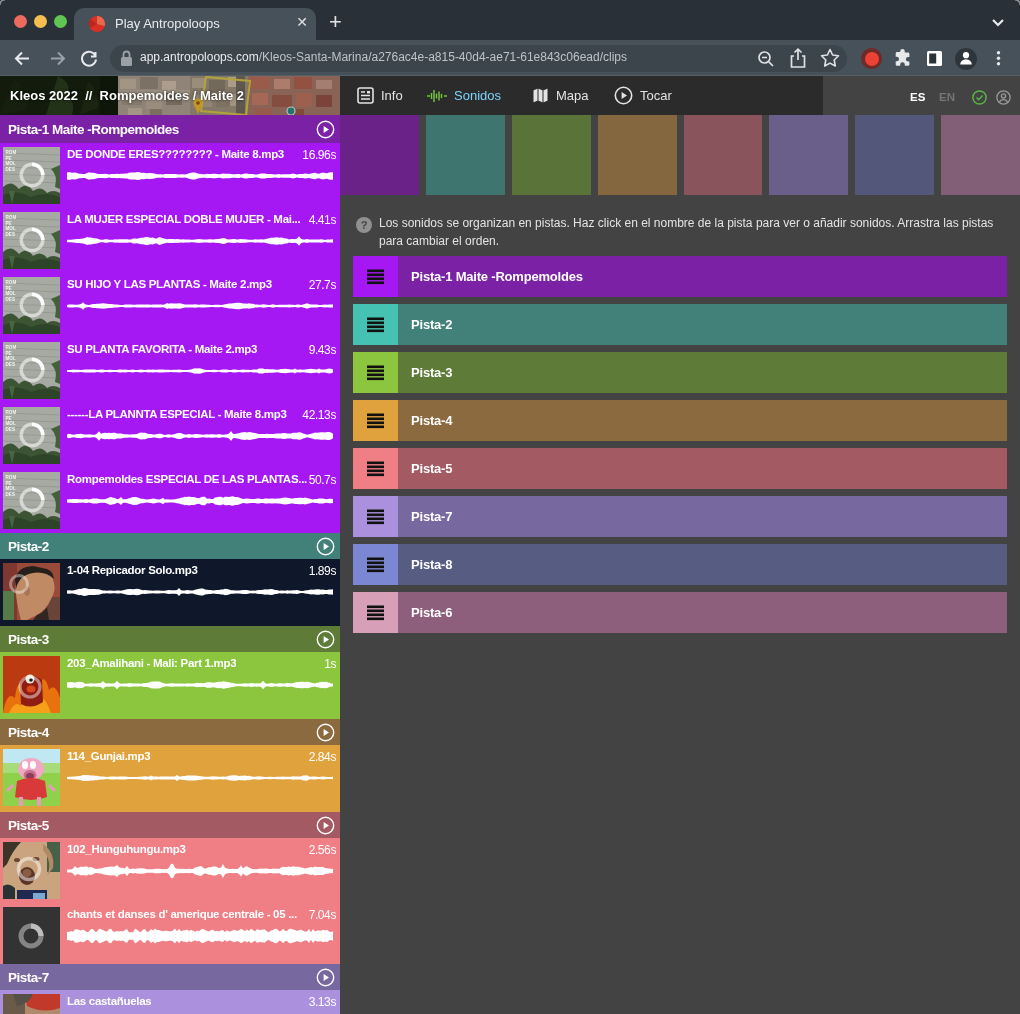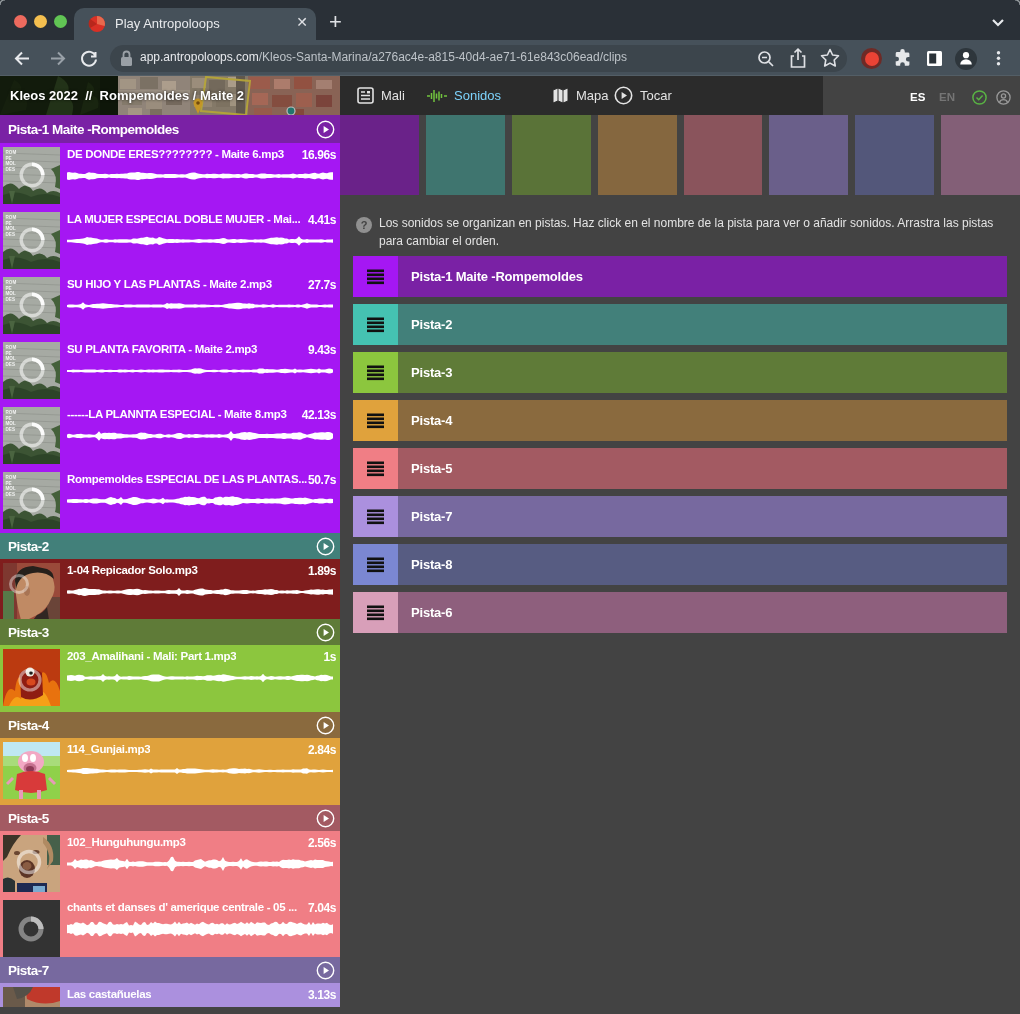--- a/index.html
+++ b/index.html
@@ -24,21 +24,21 @@
 #es {position:absolute;left:910px;top:14.5px;font-size:11.5px;font-weight:bold;color:#fff}
 #en {position:absolute;left:939px;top:14.5px;font-size:11.5px;font-weight:bold;color:#757575}
 
 #lp {position:absolute;left:0;top:115px;width:340px;height:899px;overflow:hidden}
 .shead {position:relative;color:#fff;font-weight:bold;font-size:13.5px;letter-spacing:-0.5px;display:flex;align-items:center;padding-left:8px}
 .pc {position:absolute;right:5px;top:50%;margin-top:-9.5px}
 .sbody {position:relative;padding:4px 0 0 0}
 .clip {position:relative;margin-bottom:8px}
 .th {position:absolute;left:3px;top:0;width:57px;height:57px;overflow:hidden}
 .ti {position:absolute;left:67px;top:1px;font-size:11.5px;letter-spacing:-0.3px;font-weight:bold;color:#fff;white-space:nowrap;max-width:240px;overflow:hidden}
-.du {position:absolute;right:4px;top:1px;font-size:12px;letter-spacing:-0.4px;font-weight:bold;color:#fff}
+.du {position:absolute;right:4px;top:1px;font-size:12px;letter-spacing:-0.4px;font-weight:normal;color:#fff}
 .wf {position:absolute;left:67px;top:10px}
 
 #rp {position:absolute;left:340px;top:115px;width:680px;height:899px;background:#434343}
 #sws {position:absolute;left:0;top:0;width:680px;height:80px;display:flex;gap:7px}
 .sw {width:79px;height:80px}
 #qi {position:absolute;left:16px;top:102px;width:16px;height:16px;border-radius:50%;background:#909090;color:#434343;font-size:11px;font-weight:bold;text-align:center;line-height:16px}
 #itext {position:absolute;left:39px;top:100px;font-size:12px;line-height:17.5px;color:#e3e3e3;white-space:nowrap}
 #rows {position:absolute;left:13px;top:141px;width:654px}
 .row {position:relative;height:41px;margin-bottom:7px;display:flex;align-items:center}
 .hd {width:45px;height:41px;display:flex;align-items:center;justify-content:center}
@@ -167,39 +167,39 @@
 <rect width="340" height="39" fill="#000" opacity="0.18"></rect>
 </svg>
 </div>
 <div id="atitle">Kleos 2022&nbsp;&nbsp;//&nbsp;&nbsp;Rompemoldes / Maite 2</div>
 <div class="nav" style="left:357px">
 <svg width="17" height="17" viewBox="0 0 17 17">
         <rect x="1" y="1" width="15" height="15" rx="2" fill="none" stroke="#e3e3e3" stroke-width="1.6"></rect>
         <path d="M4,5 h4 M4,8.5 h9 M4,12 h9" stroke="#e3e3e3" stroke-width="1.4"></path>
         <rect x="10" y="4" width="3" height="2.4" fill="#e3e3e3"></rect>
       </svg>
-<span>Mali</span>
+<span>Info</span>
     </div>
 <div class="nav" style="left:427px;color:#7dd3fc">
 <svg width="20" height="16" viewBox="0 0 20 16">
         <g stroke="#72c43e" stroke-width="1.5" fill="none">
           <path d="M0,8 h3 M17,8 h3"></path>
           <path d="M4,8 v0"></path>
         </g>
         <g stroke="#72c43e" stroke-width="1.5">
           <line x1="4.5" y1="5" x2="4.5" y2="11"></line>
           <line x1="7" y1="2" x2="7" y2="14"></line>
           <line x1="9.5" y1="5.5" x2="9.5" y2="10.5"></line>
           <line x1="12" y1="3.5" x2="12" y2="12.5"></line>
           <line x1="14.5" y1="6" x2="14.5" y2="10"></line>
         </g>
       </svg>
 <span>Sonidos</span>
     </div>
-<div class="nav" style="left:552px">
+<div class="nav" style="left:532px">
 <svg width="17" height="17" viewBox="0 0 17 17">
         <path d="M1,3 L6,1 L11,3 L16,1 V14 L11,16 L6,14 L1,16 Z M6,1 V14 M11,3 V16" fill="#e3e3e3" stroke="#2b2b2b" stroke-width="1"></path>
       </svg>
 <span>Mapa</span>
     </div>
 <div class="nav" style="left:614px">
 <svg width="19" height="19" viewBox="0 0 19 19">
         <circle cx="9.5" cy="9.5" r="8.2" fill="none" stroke="#e3e3e3" stroke-width="1.6"></circle>
         <path d="M7.6,6 L13,9.5 L7.6,13 Z" fill="#e3e3e3"></path>
       </svg>
@@ -242,21 +242,21 @@
 <path d="M6,44 L9,57 L12,44 Z" fill="#4a6440"></path>
 <circle cx="29" cy="28" r="10.8" fill="none" stroke="#ffffff" stroke-opacity="0.55" stroke-width="3.4"></circle>
 <path d="M29 17.2 A10.8 10.8 0 0 1 39.8 28" fill="none" stroke="#fff" stroke-opacity="0.9" stroke-width="3.6"></path>
 <g fill="#ffffff" fill-opacity="0.85" font-family="Liberation Sans" font-size="4.6" font-weight="bold">
               <text x="2.5" y="7">ROM</text>
               <text x="2.5" y="12.5">PE</text>
               <text x="2.5" y="18">MOL</text>
               <text x="2.5" y="23.5">DES</text>
             </g>
           </svg></div>
-<div class="ti">DE DONDE ERES???????? - Maite 6.mp3</div>
+<div class="ti">DE DONDE ERES???????? - Maite 8.mp3</div>
         <div class="du">16.96s</div>
 <svg class="wf" width="267" height="38" viewBox="0 0 267 38">
           <path d="M0,15.6 L2,15.1 L4,15.4 L6,15.7 L8,15.6 L10,16.0 L12,16.7 L14,16.8 L16,17.1 L18,16.9 L20,16.0 L22,15.3 L24,15.7 L26,15.8 L28,16.0 L30,16.8 L32,17.0 L34,17.1 L36,17.0 L38,16.7 L40,17.1 L42,17.6 L44,17.1 L46,16.9 L48,16.9 L50,16.8 L52,17.0 L54,16.8 L56,16.7 L58,16.4 L60,16.5 L62,15.8 L64,15.6 L66,15.6 L68,15.5 L70,14.9 L72,15.1 L74,15.8 L76,15.7 L78,16.0 L80,16.3 L82,16.1 L84,15.9 L86,16.3 L88,16.7 L90,17.3 L92,17.3 L94,17.3 L96,17.6 L98,17.1 L100,17.1 L102,17.1 L104,16.9 L106,17.1 L108,17.0 L110,17.3 L112,17.5 L114,17.2 L116,17.2 L118,17.6 L120,17.0 L122,16.2 L124,15.7 L126,15.6 L128,15.6 L130,16.2 L132,16.8 L134,16.9 L136,17.2 L138,17.2 L140,16.7 L142,17.0 L144,16.9 L146,16.7 L148,16.8 L150,17.0 L152,17.3 L154,16.9 L156,16.6 L158,16.8 L160,16.8 L162,16.8 L164,17.0 L166,17.2 L168,17.2 L170,17.0 L172,17.1 L174,17.4 L176,17.1 L178,16.4 L180,16.6 L182,17.1 L184,17.0 L186,17.0 L188,17.5 L190,17.6 L192,17.1 L194,16.6 L196,16.5 L198,16.6 L200,17.0 L202,17.1 L204,16.9 L206,17.2 L208,17.6 L210,17.2 L212,17.0 L214,17.4 L216,17.3 L218,17.3 L220,17.2 L222,17.2 L224,17.0 L226,16.5 L228,17.0 L230,17.5 L232,17.1 L234,17.1 L236,17.0 L238,16.6 L240,16.7 L242,16.9 L244,16.4 L246,16.1 L248,15.7 L250,16.5 L252,16.7 L254,16.1 L256,15.5 L258,16.0 L260,16.3 L262,15.6 L264,15.2 L266,15.3 L266,22.7 L264,22.8 L262,22.4 L260,21.7 L258,22.0 L256,22.5 L254,21.9 L252,21.3 L250,21.5 L248,22.3 L246,21.9 L244,21.6 L242,21.1 L240,21.3 L238,21.4 L236,21.0 L234,20.9 L232,20.9 L230,20.5 L228,21.0 L226,21.5 L224,21.0 L222,20.8 L220,20.8 L218,20.7 L216,20.7 L214,20.6 L212,21.0 L210,20.8 L208,20.4 L206,20.8 L204,21.1 L202,20.9 L200,21.0 L198,21.4 L196,21.5 L194,21.4 L192,20.9 L190,20.4 L188,20.5 L186,21.0 L184,21.0 L182,20.9 L180,21.4 L178,21.6 L176,20.9 L174,20.6 L172,20.9 L170,21.0 L168,20.8 L166,20.8 L164,21.0 L162,21.2 L160,21.2 L158,21.2 L156,21.4 L154,21.1 L152,20.7 L150,21.0 L148,21.2 L146,21.3 L144,21.1 L142,21.0 L140,21.3 L138,20.8 L136,20.8 L134,21.1 L132,21.2 L130,21.8 L128,22.4 L126,22.4 L124,22.3 L122,21.8 L120,21.0 L118,20.4 L116,20.8 L114,20.8 L112,20.5 L110,20.7 L108,21.0 L106,20.9 L104,21.1 L102,20.9 L100,20.9 L98,20.9 L96,20.4 L94,20.7 L92,20.7 L90,20.7 L88,21.3 L86,21.7 L84,22.1 L82,21.9 L80,21.7 L78,22.0 L76,22.3 L74,22.2 L72,22.9 L70,23.1 L68,22.5 L66,22.4 L64,22.4 L62,22.2 L60,21.5 L58,21.6 L56,21.3 L54,21.2 L52,21.0 L50,21.2 L48,21.1 L46,21.1 L44,20.9 L42,20.4 L40,20.9 L38,21.3 L36,21.0 L34,20.9 L32,21.0 L30,21.2 L28,22.0 L26,22.2 L24,22.3 L22,22.7 L20,22.0 L18,21.1 L16,20.9 L14,21.2 L12,21.3 L10,22.0 L8,22.4 L6,22.3 L4,22.6 L2,22.9 L0,22.4 Z" fill="#fff"></path>
         </svg>
       </div>
       <div class="clip" style="height:57px">
 <div class="th"><svg width="57" height="57" viewBox="0 0 57 57">
             <rect width="57" height="57" fill="#a6aaa3"></rect>
 <g stroke="#969a93" stroke-width="1">
               <line x1="0" y1="6" x2="57" y2="8"></line>
@@ -401,21 +401,21 @@
         </svg>
       </div>
     </div>
     <div class="shead" style="background:#42807a;height:26px">
 <span>Pista-2</span>
 <svg class="pc" width="19" height="19" viewBox="0 0 19 19">
         <circle cx="9.5" cy="9.5" r="8.2" fill="none" stroke="#fff" stroke-width="1.4"></circle>
         <path d="M7.6,6 L13,9.5 L7.6,13 Z" fill="#fff"></path>
       </svg>
     </div>
-    <div class="sbody" style="background:#7f1d1d;height:60px">
+    <div class="sbody" style="background:#0f172a;height:67px">
       <div class="clip" style="height:57px">
 <div class="th"><svg width="57" height="57" viewBox="0 0 57 57">
             <rect width="57" height="57" fill="#9a4a3a"></rect>
 <rect x="0" y="0" width="14" height="57" fill="#7e3830"></rect>
             <rect x="0" y="28" width="11" height="29" fill="#567a48"></rect>
 <rect x="44" y="34" width="13" height="23" fill="#6a4438"></rect>
 <path d="M12,20 Q14,8 26,6 L40,7 Q50,10 51,20 Q53,28 48,36 Q44,46 34,52 L24,57 L18,57 Q13,40 12,20 Z" fill="#c08a64"></path>
 <path d="M12,18 Q13,4 30,3 L44,6 Q50,8 51,16 Q42,8 30,10 Q16,12 13,26 Z" fill="#26201b"></path>
 <path d="M34,52 L30,57 L46,57 L44,44 Q40,50 34,52 Z" fill="#302622"></path>
 <ellipse cx="24" cy="28" rx="3" ry="5" fill="#a87454"></ellipse>

